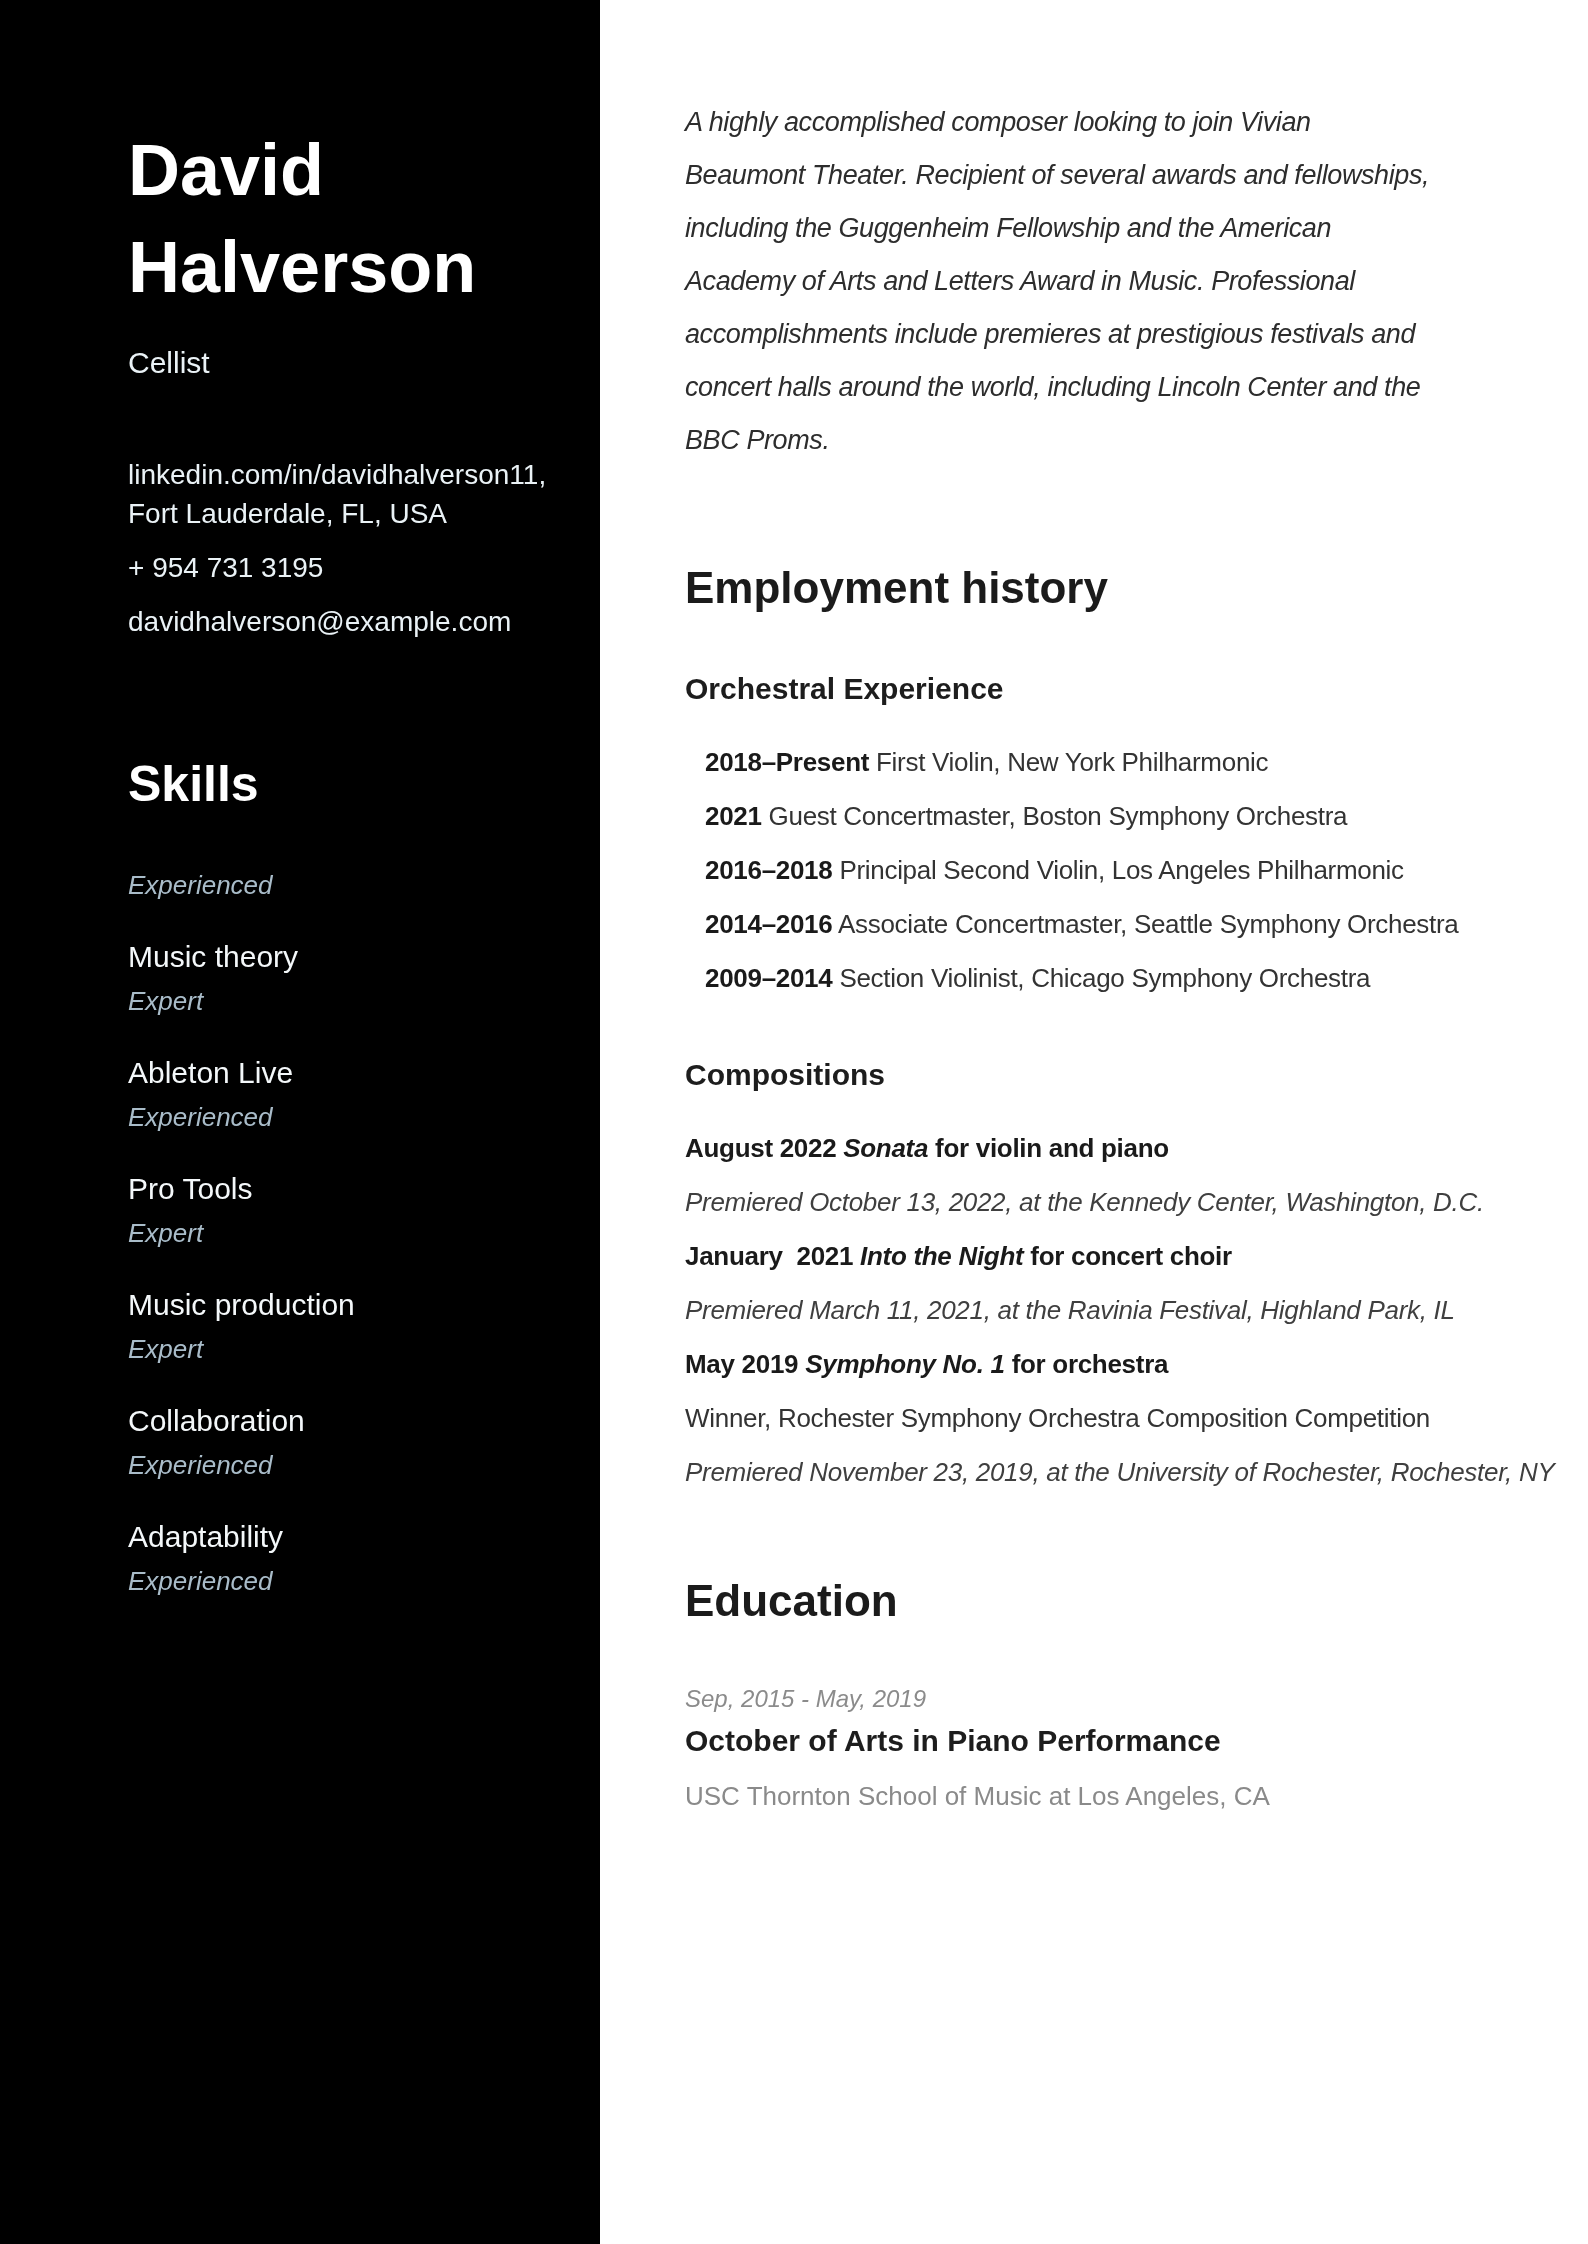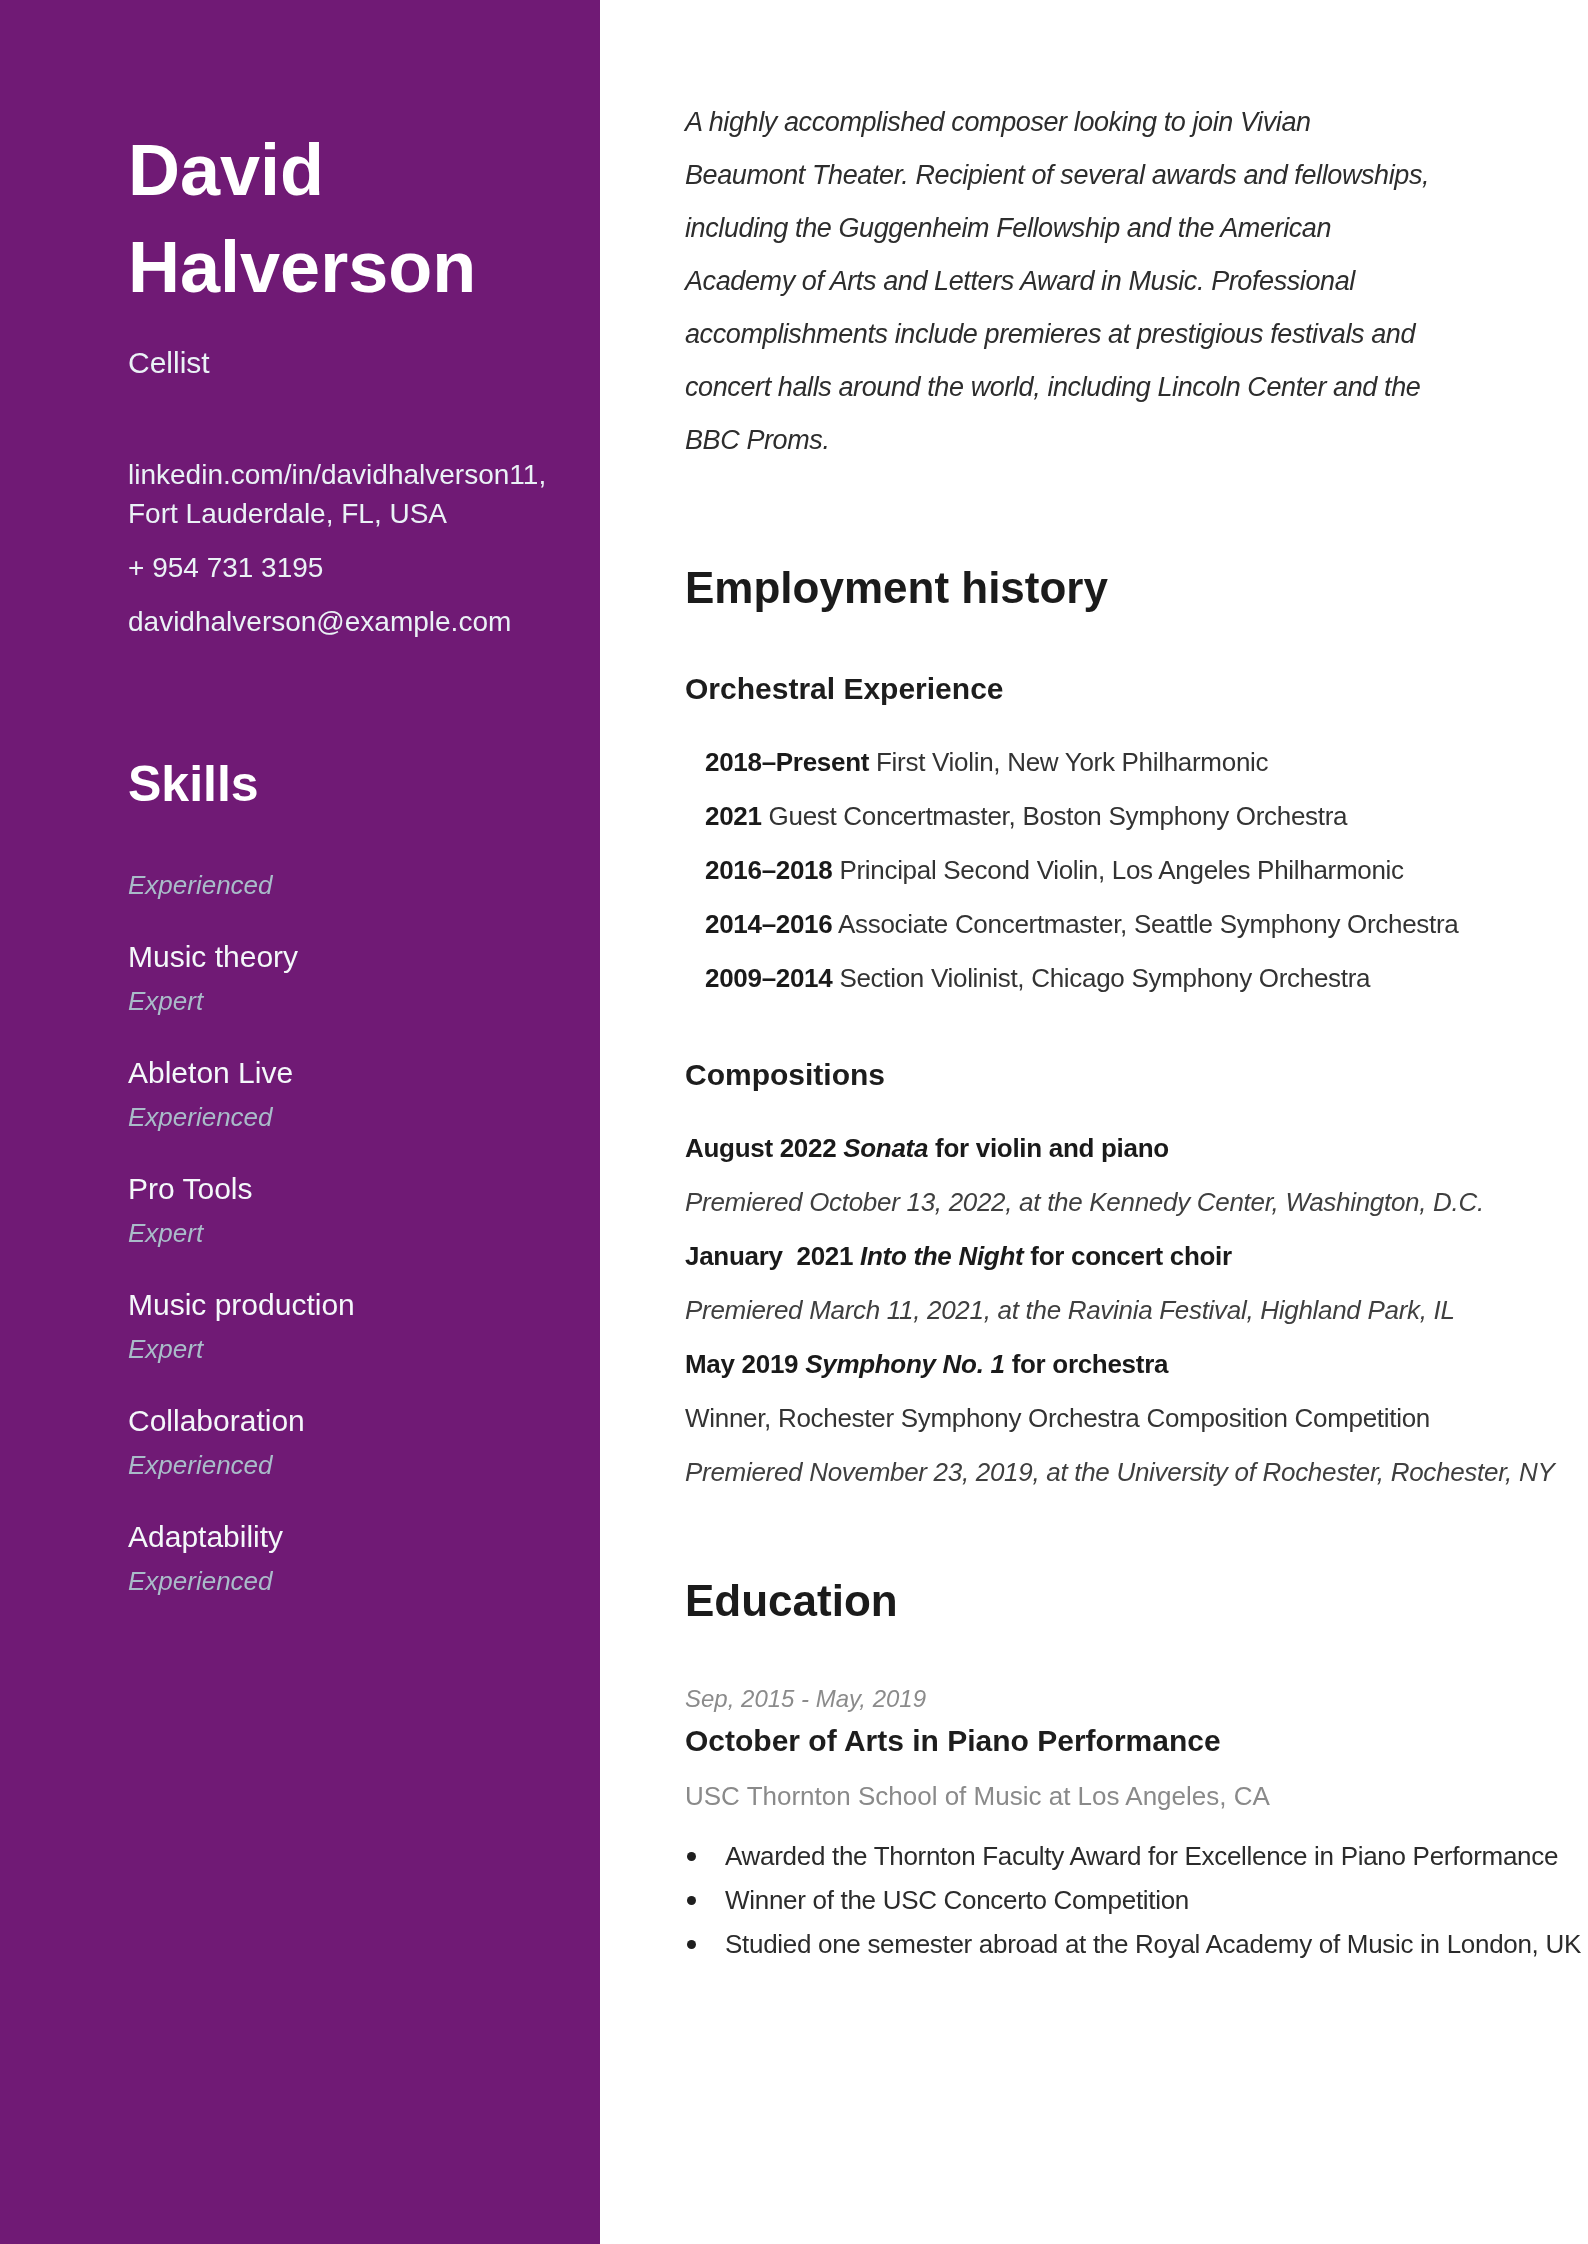--- a/index.html
+++ b/index.html
@@ -2,21 +2,21 @@
 <html><head>
 <meta charset="utf-8">
 <style>
   html,body{margin:0;padding:0;background:#ffffff;}
   .page{
     position:relative;width:1588px;height:2244px;background:#ffffff;overflow:hidden;
     font-family:"Liberation Sans",sans-serif;
   }
   
   .sidebar{
-    position:absolute;left:0;top:0;width:600px;height:2244px;background:#701a75;
+    position:absolute;left:0;top:0;width:600px;height:2244px;background:#000000;
     color:#ffffff;box-sizing:border-box;padding:122px 20px 0 128px;
   }
   .name{font-size:72px;line-height:97px;font-weight:700;margin:0;color:#ffffff;letter-spacing:0;}
   .name-line{display:block;}
   .job-title{margin-top:27px;font-size:30px;line-height:40px;color:#eaf2f6;}
   .contact{font-size:28px;line-height:39px;color:#eaf2f6;margin:0;max-width:462px;}
   .contact-linkedin{margin-top:72px;}
   .contact-phone{margin-top:15px;}
   .contact-email{margin-top:15px;}
   .skills-heading{font-size:50px;line-height:62px;font-weight:700;margin:112px 0 0 0;color:#ffffff;}
@@ -138,20 +138,15 @@
       <div class="cline cline-award">Winner, Rochester Symphony Orchestra Composition Competition</div>
       <div class="cline cline-premiere">Premiered November 23, 2019, at the University of Rochester, Rochester, NY</div>
     </div>
 
     <h2 class="main-h education-h">Education</h2>
 
     <div class="edu-dates">Sep, 2015 - May, 2019</div>
     <h3 class="sub-h degree">October of Arts in Piano Performance</h3>
     <div class="school">USC Thornton School of Music at Los Angeles, CA</div>
 
-    <ul class="bullets">
-      <li>Awarded the Thornton Faculty Award for Excellence in Piano Performance</li>
-      <li>Winner of the USC Concerto Competition</li>
-      <li>Studied one semester abroad at the Royal Academy of Music in London, UK</li>
-    </ul>
 
   </main>
 </div>
 
 </body></html>

